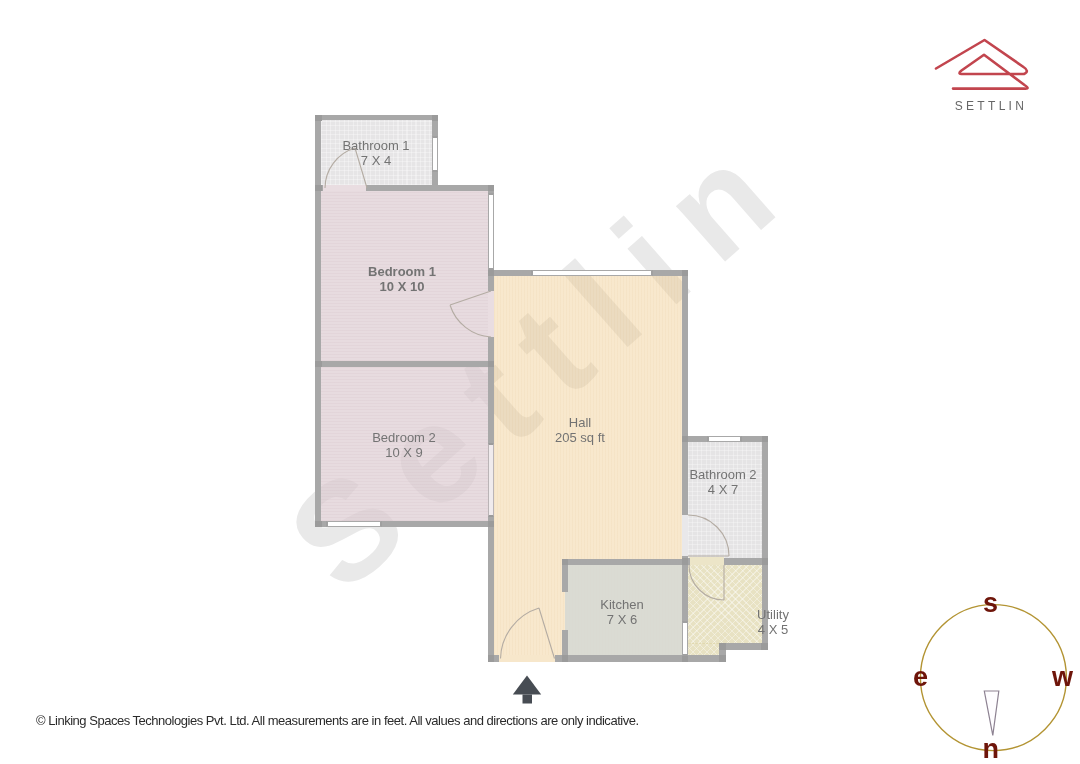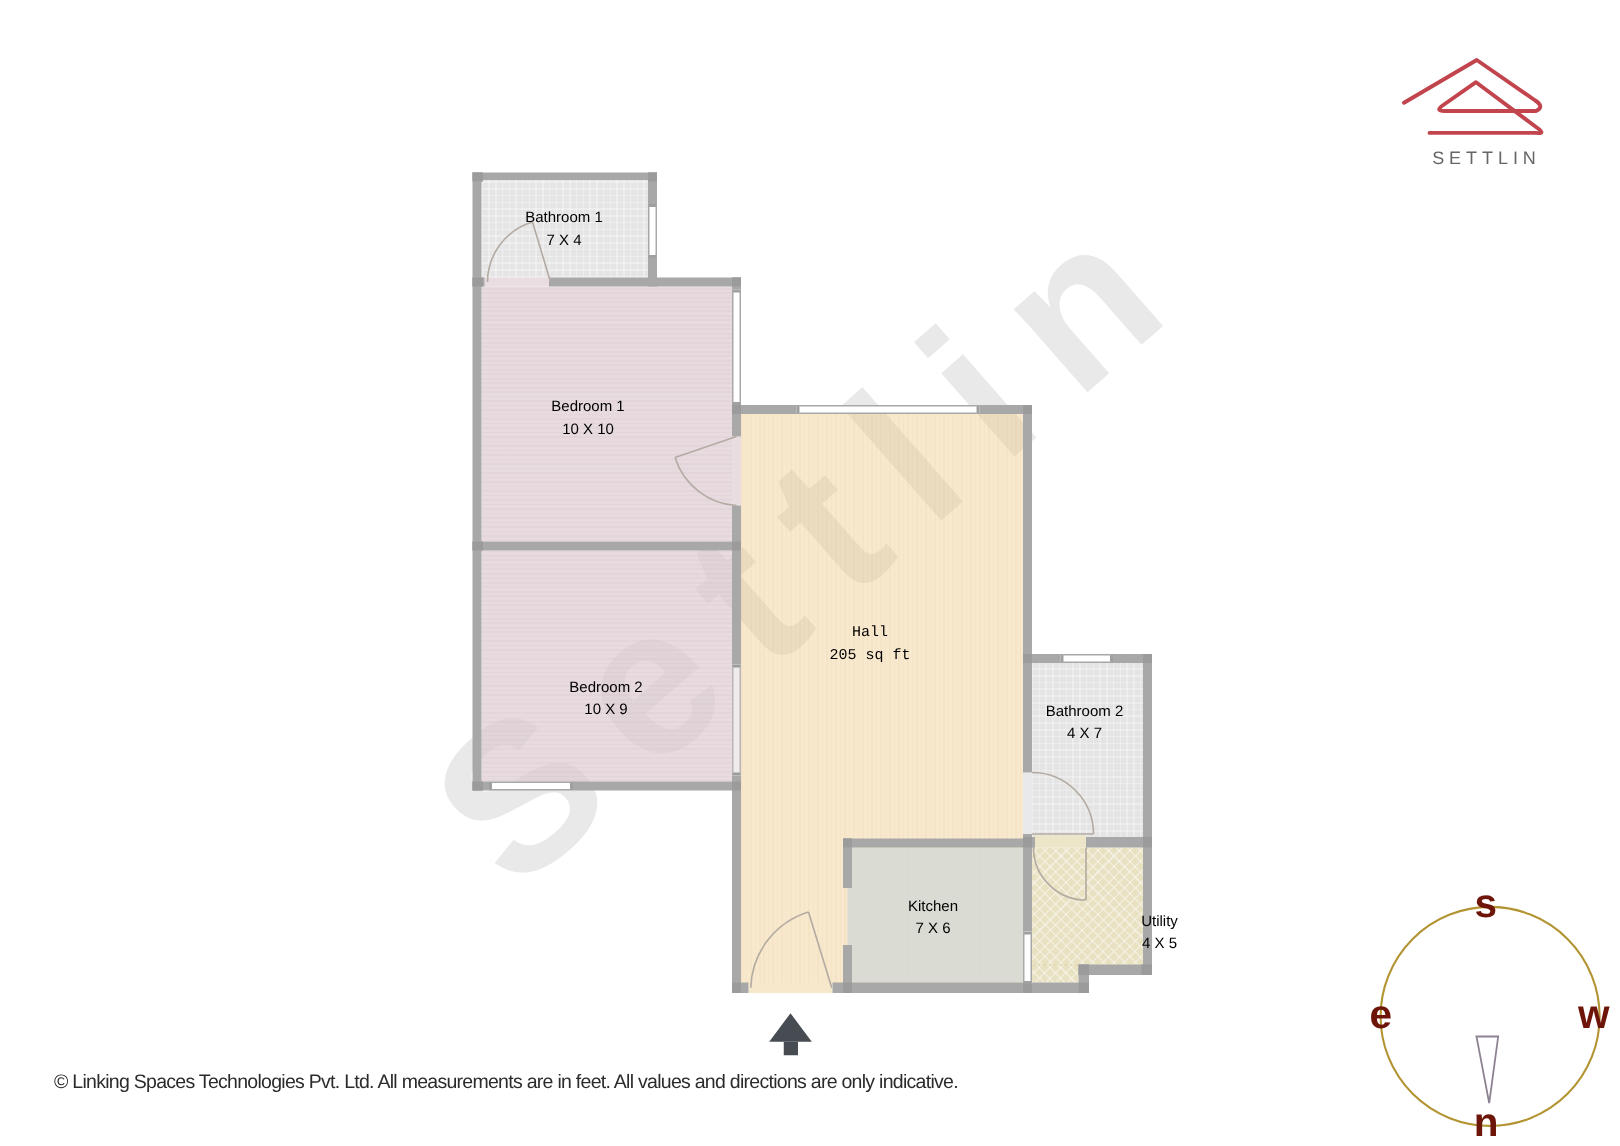--- a/index.html
+++ b/index.html
@@ -1,21 +1,21 @@
 <!DOCTYPE html>
 <html><head>
 <meta charset="utf-8">
 <style>
   html,body{margin:0;padding:0;}
   body{width:1080px;height:764px;background:#fff;overflow:hidden;position:relative;
        font-family:"Liberation Sans",sans-serif;}
   .abs{position:absolute;}
   .wall{position:absolute;background:#a8a8a8;}
   .corner{position:absolute;background:#9b9b9b;}
-  .lbl{position:absolute;text-align:center;font-size:10px;line-height:15px;color:#000000;}
+  .lbl{position:absolute;text-align:center;font-size:13px;line-height:15px;color:#737373;}
 </style>
 </head>
 <body>
 
 <div class="abs" id="wm" style="left:200px;top:275px;width:700px;height:190px;
      text-align:center;transform:rotate(-41.3deg);
      font-weight:bold;font-size:140px;letter-spacing:26px;color:#e9e9e9;">Settlin</div>
 
 <div class="abs" style="left:321px;top:120px;width:111px;height:65px;
   background:
@@ -154,23 +154,23 @@
   <path d="M 450 305 A 46 46 0 0 0 491 337 M 491 291 L 450 305"></path>
 
   <path d="M 500.5 658.5 A 54.5 54.5 0 0 1 539 608 M 554.5 658.5 L 539 608"></path>
 
   <path d="M 688 515 A 41 41 0 0 1 729 556 M 688 556 L 729 556"></path>
 
   <path d="M 689 565 A 35 35 0 0 0 724 600 M 724 565 L 724 600"></path>
 </svg>
 
 <div class="lbl" style="left:316px;top:138px;width:120px;">Bathroom 1<br>7 X 4</div>
-<div class="lbl" style="left:332px;top:264px;width:120px;">Bedroom 1<br>10 X 10</div>
-<div class="lbl" style="left:344px;top:430px;width:120px;margin-top:21px;">Bedroom 2<br>10 X 9</div>
-<div class="lbl" style="left:520px;top:415px;width:120px;font-family:Liberation Mono, monospace;">Hall<br>205 sq ft</div>
+<div class="lbl" style="left:342px;top:264px;width:120px;font-weight:bold;">Bedroom 1<br>10 X 10</div>
+<div class="lbl" style="left:344px;top:430px;width:120px;">Bedroom 2<br>10 X 9</div>
+<div class="lbl" style="left:520px;top:415px;width:120px;">Hall<br>205 sq ft</div>
 <div class="lbl" style="left:663px;top:467px;width:120px;">Bathroom 2<br>4 X 7</div>
 <div class="lbl" style="left:562px;top:597px;width:120px;">Kitchen<br>7 X 6</div>
 <div class="lbl" style="left:713px;top:607px;width:120px;">Utility<br>4 X 5</div>
 
 <svg class="abs" style="left:508px;top:672px;" width="40" height="36" viewBox="0 0 40 36">
   <polygon points="19,3.5 33.2,22.5 4.8,22.5" fill="#474c53"></polygon>
   <rect x="14.5" y="22.5" width="9.5" height="9" fill="#474c53"></rect>
 </svg>
 
 <svg class="abs" style="left:925px;top:30px;" width="130" height="90" viewBox="0 0 130 90">

